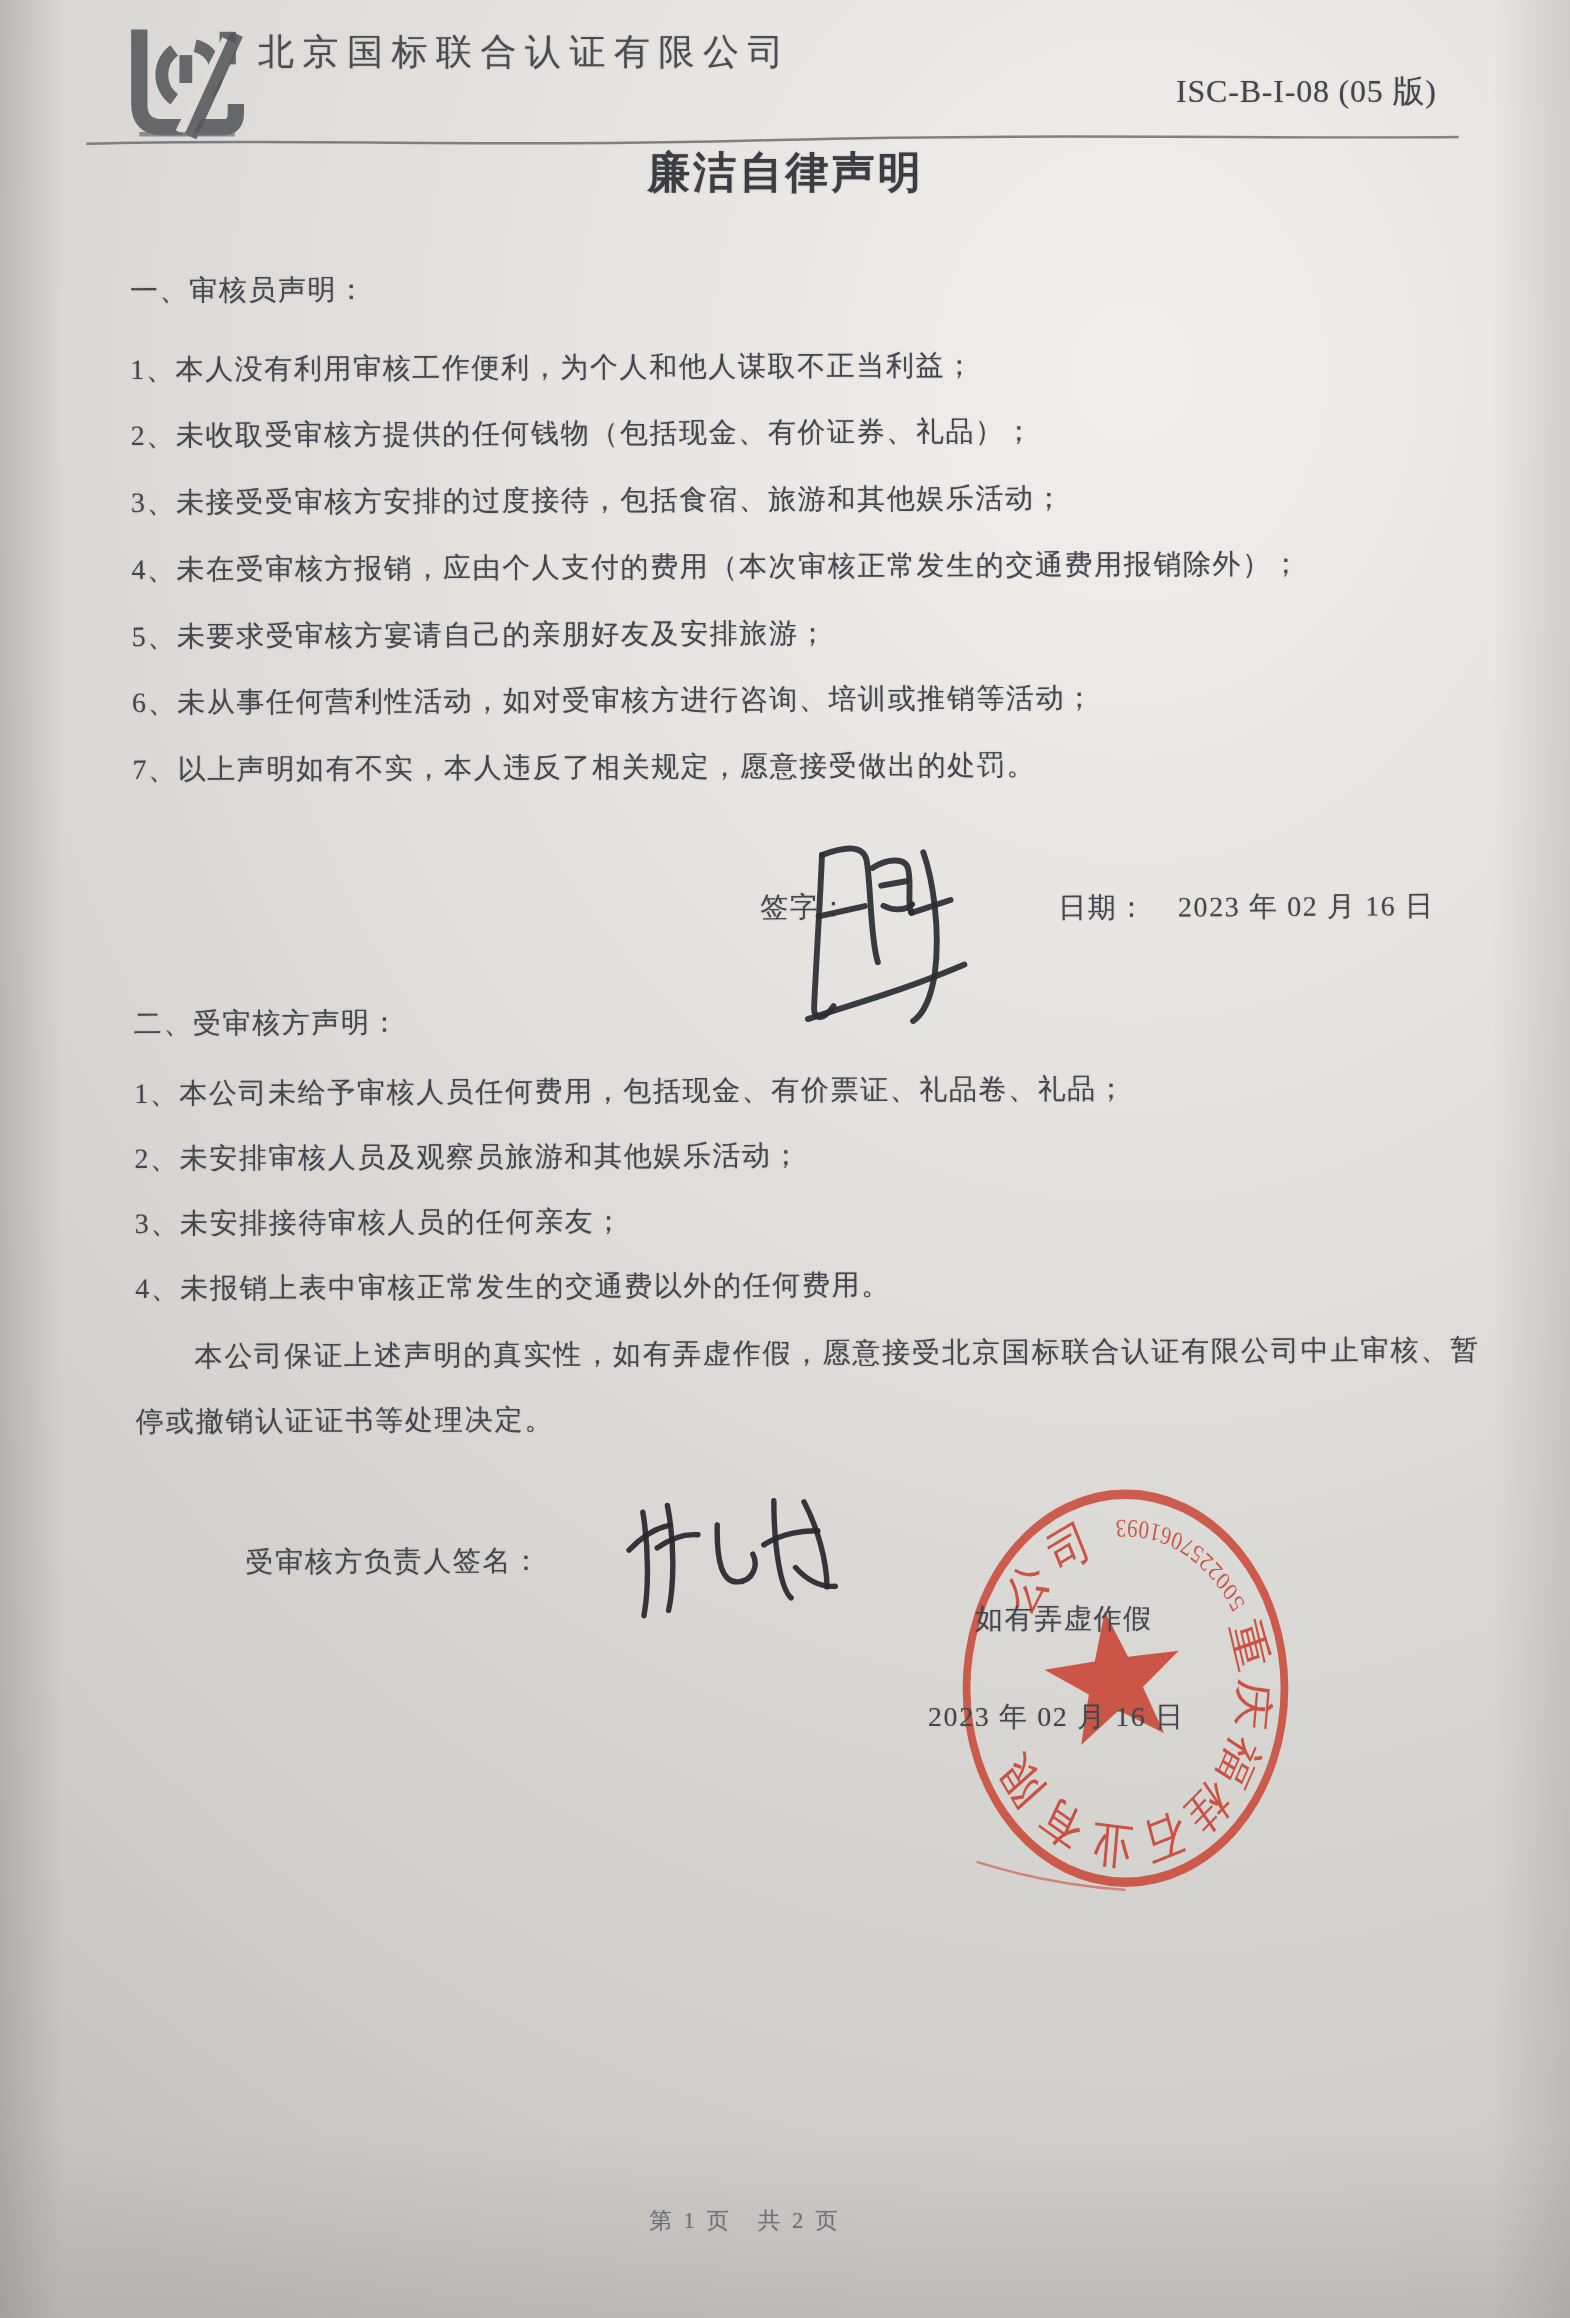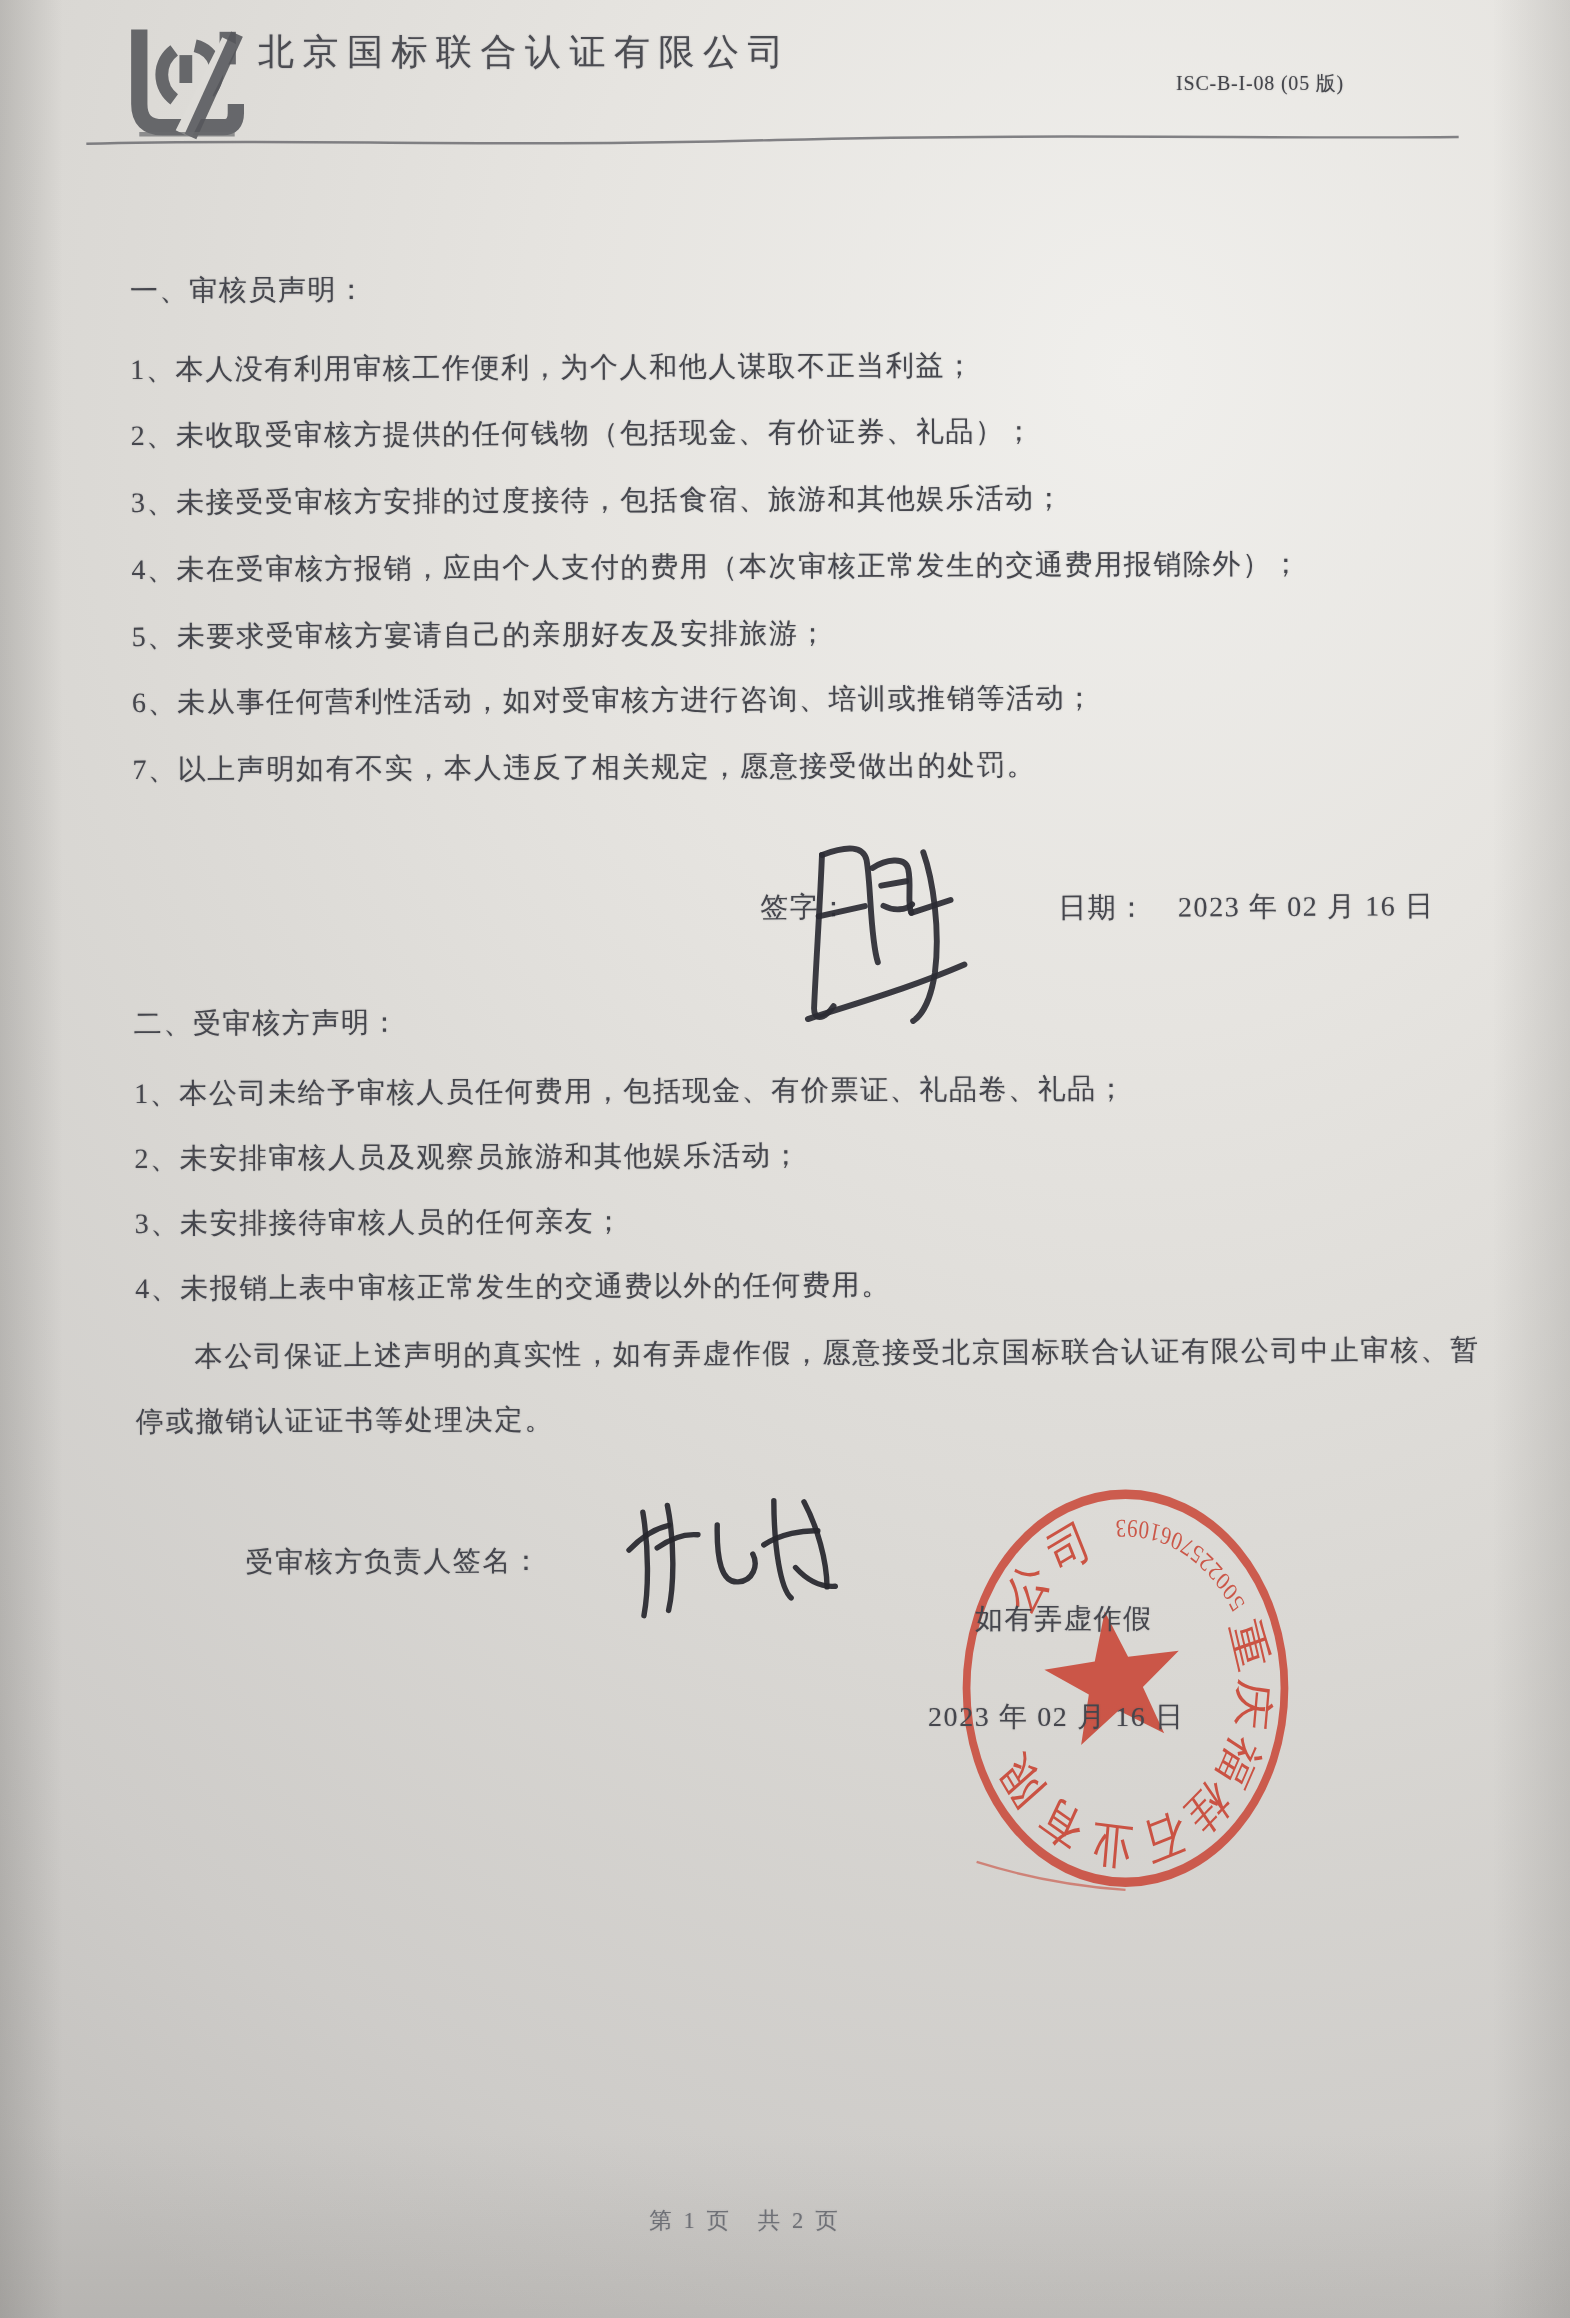--- a/index.html
+++ b/index.html
@@ -8,21 +8,21 @@
     background:
       linear-gradient(90deg, rgba(110,108,105,.28) 0%, rgba(110,108,105,0) 4%),
       linear-gradient(270deg, rgba(120,118,115,.22) 0%, rgba(120,118,115,0) 5%),
       linear-gradient(0deg, rgba(120,118,115,.18) 0%, rgba(120,118,115,0) 8%),
       radial-gradient(120% 95% at 72% 16%, #f0efec 0%, #e6e4e0 30%, #dad8d4 58%, #ceccc9 85%, #c4c2bf 100%);
   }
   .ink{color:#45464d;text-shadow:0 0 1.6px rgba(69,70,77,.38);}
   .abs{position:absolute;}
   .hdr-cn{font-size:36px;letter-spacing:8.5px;color:#4b4c52;text-shadow:0 0 1.6px rgba(70,70,80,.4);font-family:Liberation Mono, monospace;}
   .hdr-en{font-family:"Liberation Mono","DejaVu Sans Mono",monospace;font-size:24px;color:#4b4c52;text-shadow:0 0 1.6px rgba(70,70,80,.4);}
-  .doc-code{font-size:20px;letter-spacing:0.8px;color:#44454b;}
+  .doc-code{font-size:32px;letter-spacing:0.8px;color:#44454b;}
   .title{font-family:"Liberation Sans","DejaVu Sans",sans-serif;font-weight:bold;font-size:43px;letter-spacing:3.1px;color:#3c3d43;text-shadow:0 0 1.6px rgba(60,60,70,.45);}
   .line{font-size:28px;letter-spacing:1.6px;white-space:nowrap;}
   .heading{font-size:28px;letter-spacing:1.6px;}
   .content{transform:rotate(-0.3deg);transform-origin:124px 310px;}
   .sigrow{display:flex;align-items:flex-start;}
   .footer{font-size:22.5px;color:#6e7076;letter-spacing:3.1px;text-shadow:0 0 1.6px rgba(100,100,110,.3);}
   .pledge{font-size:28px;letter-spacing:1.9px;white-space:nowrap;}
   svg{display:block;}
   .sealwrap{filter:blur(0.5px);}
 </style>
@@ -48,20 +48,21 @@
 
   <div class="abs hdr-cn" style="left:258px;top:28px;">北京国标联合认证有限公司</div>
   <div class="abs doc-code ink" style="left:1176px;top:70px;">ISC-B-I-08 (05 版)</div>
 
   <div class="abs" style="left:78px;top:130px;width:1389px;height:23px;">
     <svg width="1389" height="23" viewBox="0 0 1790 30">
       <path d="M0,18 C260,10 520,24 900,13 C1250,4 1560,12 1790,9" stroke="#66676b" stroke-width="3.2" fill="none" stroke-opacity="0.8"></path>
     </svg>
   </div>
 
+  <div class="abs title" style="left:0;top:144px;width:1571px;text-align:center;">廉洁自律声明</div>
 
   <div class="content">
 
     <div class="abs heading ink" style="left:130px;top:272px;">一、审核员声明：</div>
 
     <div class="abs line ink" style="left:130px;top:351px;">1、本人没有利用审核工作便利，为个人和他人谋取不正当利益；</div>
     <div class="abs line ink" style="left:130px;top:417px;">2、未收取受审核方提供的任何钱物（包括现金、有价证券、礼品）；</div>
     <div class="abs line ink" style="left:130px;top:484px;">3、未接受受审核方安排的过度接待，包括食宿、旅游和其他娱乐活动；</div>
     <div class="abs line ink" style="left:130px;top:551px;">4、未在受审核方报销，应由个人支付的费用（本次审核正常发生的交通费用报销除外）；</div>
     <div class="abs line ink" style="left:130px;top:618px;">5、未要求受审核方宴请自己的亲朋好友及安排旅游；</div>

